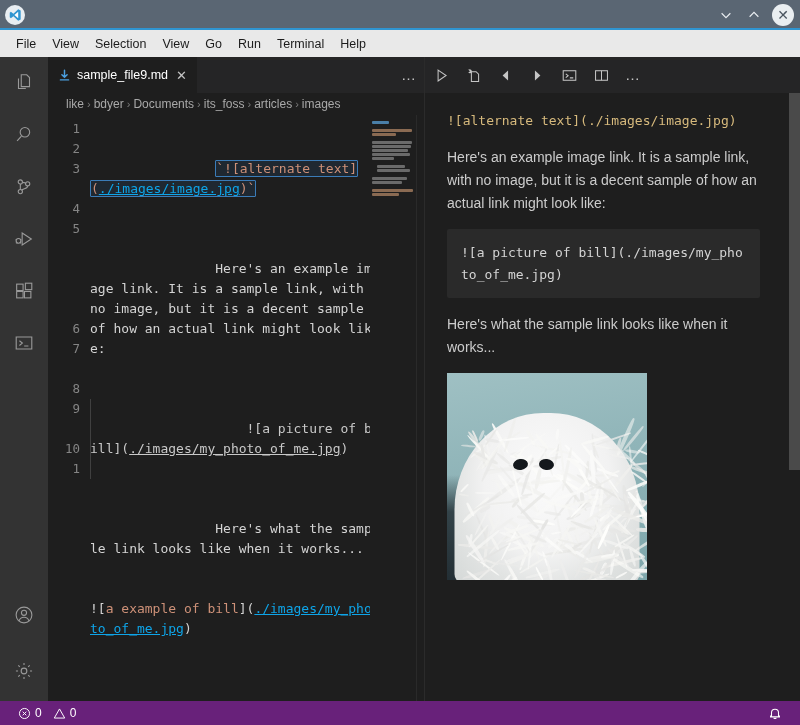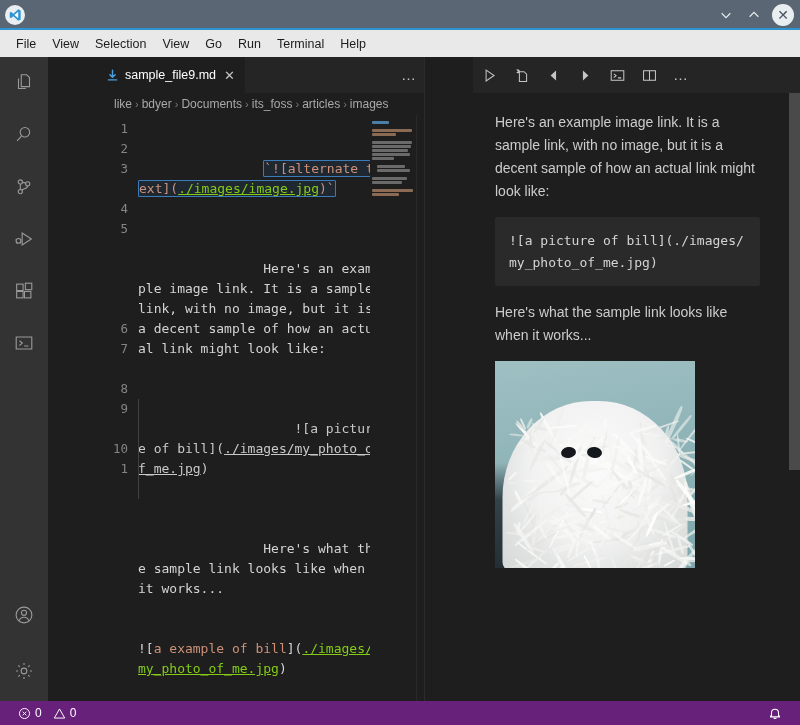--- a/index.html
+++ b/index.html
@@ -69,21 +69,21 @@
   .act-icon {
     width: 48px; height: 52px;
     display: flex; align-items: center; justify-content: center;
     color: #9a9a9a; cursor: pointer; position: relative;
   }
   .act-spacer { flex: 1 1 auto; }
 
   
   .groups { flex: 1 1 auto; display: flex; min-width: 0; background: #1e1e1e; }
 
-  .group { display: flex; flex-direction: column; min-width: 0; padding-left: 48px; }
+  .group { display: flex; flex-direction: column; min-width: 0; }
   .group-left { width: 377px; flex: 0 0 377px; border-right: 1px solid #2b2b2b; }
   .group-right { flex: 1 1 auto; }
 
   .tabsbar {
     height: 36px; flex: 0 0 36px;
     background: #252526;
     display: flex; align-items: stretch; position: relative;
   }
   .tab {
     display: flex; align-items: center; gap: 6px;
@@ -123,21 +123,21 @@
   .code-area { display: flex; padding-top: 4px; }
   .gutter { width: 42px; flex: 0 0 42px; text-align: right; padding-right: 10px; color: #858585; font-size: 12.5px; }
   .gline { height: 20px; }
   .lines { flex: 1 1 auto; min-width: 0; color: #d4d4d4; padding-right: 48px; position: relative; }
   .ln { white-space: pre-wrap; word-break: break-all; }
   .indent-guide { position: absolute; left: 0; top: 0; bottom: 0; width: 1px; background: #404040; }
 
   .md-head { color: #569cd6; font-weight: bold; }
   .md-code-inline { color: #ce9178; }
   .md-link-text { color: #ce9178; }
-  .md-url { color: #84cc16; text-decoration: underline; }
+  .md-url { color: #0ea5e9; text-decoration: underline; }
   .md-plain { color: #d4d4d4; }
   .md-block { color: #c9c9c9; }
   .md-block .md-url { color: #c9c9c9; text-decoration: underline; }
   .sel-box {
     display: inline; border: 1px solid #3b7cb8; background: rgba(38,79,120,0.22);
     border-radius: 1px; padding: 0 0;
     box-decoration-break: clone; -webkit-box-decoration-break: clone;
   }
 
   .minimap {
@@ -472,20 +472,21 @@
                   <path d="M10 4.4v11.2"></path>
               </svg>
             </div>
             <div class="pv-action">
               <span class="ellipsis">…</span>
             </div>
           </div>
         </div>
 
         <div class="preview-body">
+          <div class="pv-code-inline">![alternate text](./images/image.jpg)</div>
           <div class="pv-p">Here's an example image link. It is a sample link, with no image, but it is a decent sample of how an actual link might look like:</div>
           <div class="pv-pre">![a picture of bill](./images/my_photo_of_me.jpg)</div>
           <div class="pv-p">Here's what the sample link looks like when it works...</div>
           <div class="pv-img-wrap">
             <div class="photo">
               <div class="dark-edge"></div>
               <div class="blob"></div>
 
             <div class="fringe" style="left: 117.47px; top: 104.89px; width: 28.4379px; height: 3.7716px; background: rgb(242, 242, 240); transform: rotate(29.2715deg); opacity: 0.94;"></div>
                 <div class="fringe" style="left: 174.759px; top: 71.184px; width: 43.9107px; height: 2.06119px; background: rgb(254, 254, 252); transform: rotate(-52.1297deg); opacity: 0.58;"></div>

